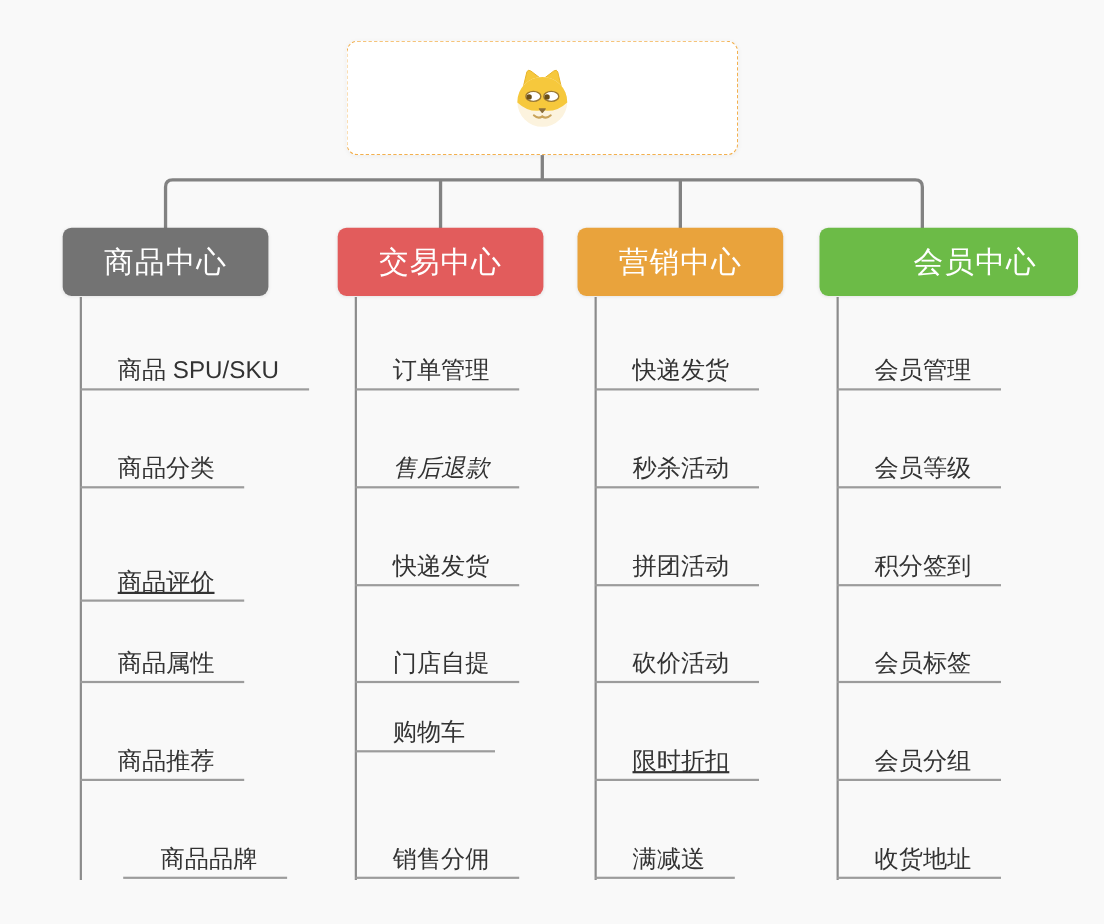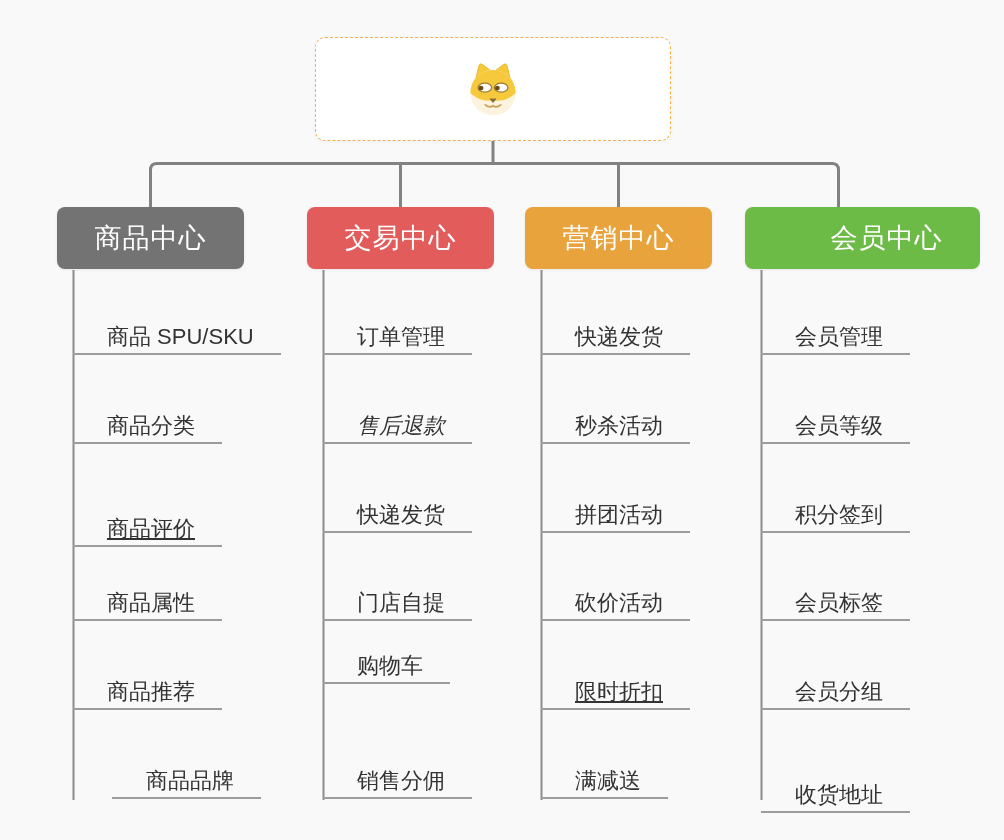--- a/index.html
+++ b/index.html
@@ -205,19 +205,19 @@
   </li>
           <li class="branch-item" style="top: 291.6px;">
     <span>积分签到</span>
   </li>
           <li class="branch-item" style="top: 380.4px;">
     <span>会员标签</span>
   </li>
           <li class="branch-item" style="top: 469.2px;">
     <span>会员分组</span>
   </li>
-          <li class="branch-item" style="top: 572px;">
+          <li class="branch-item" style="top: 558px;">
     <span>收货地址</span>
   </li>
         </ul>
   </div>
     </div>
 </div>
 
 </body></html>

